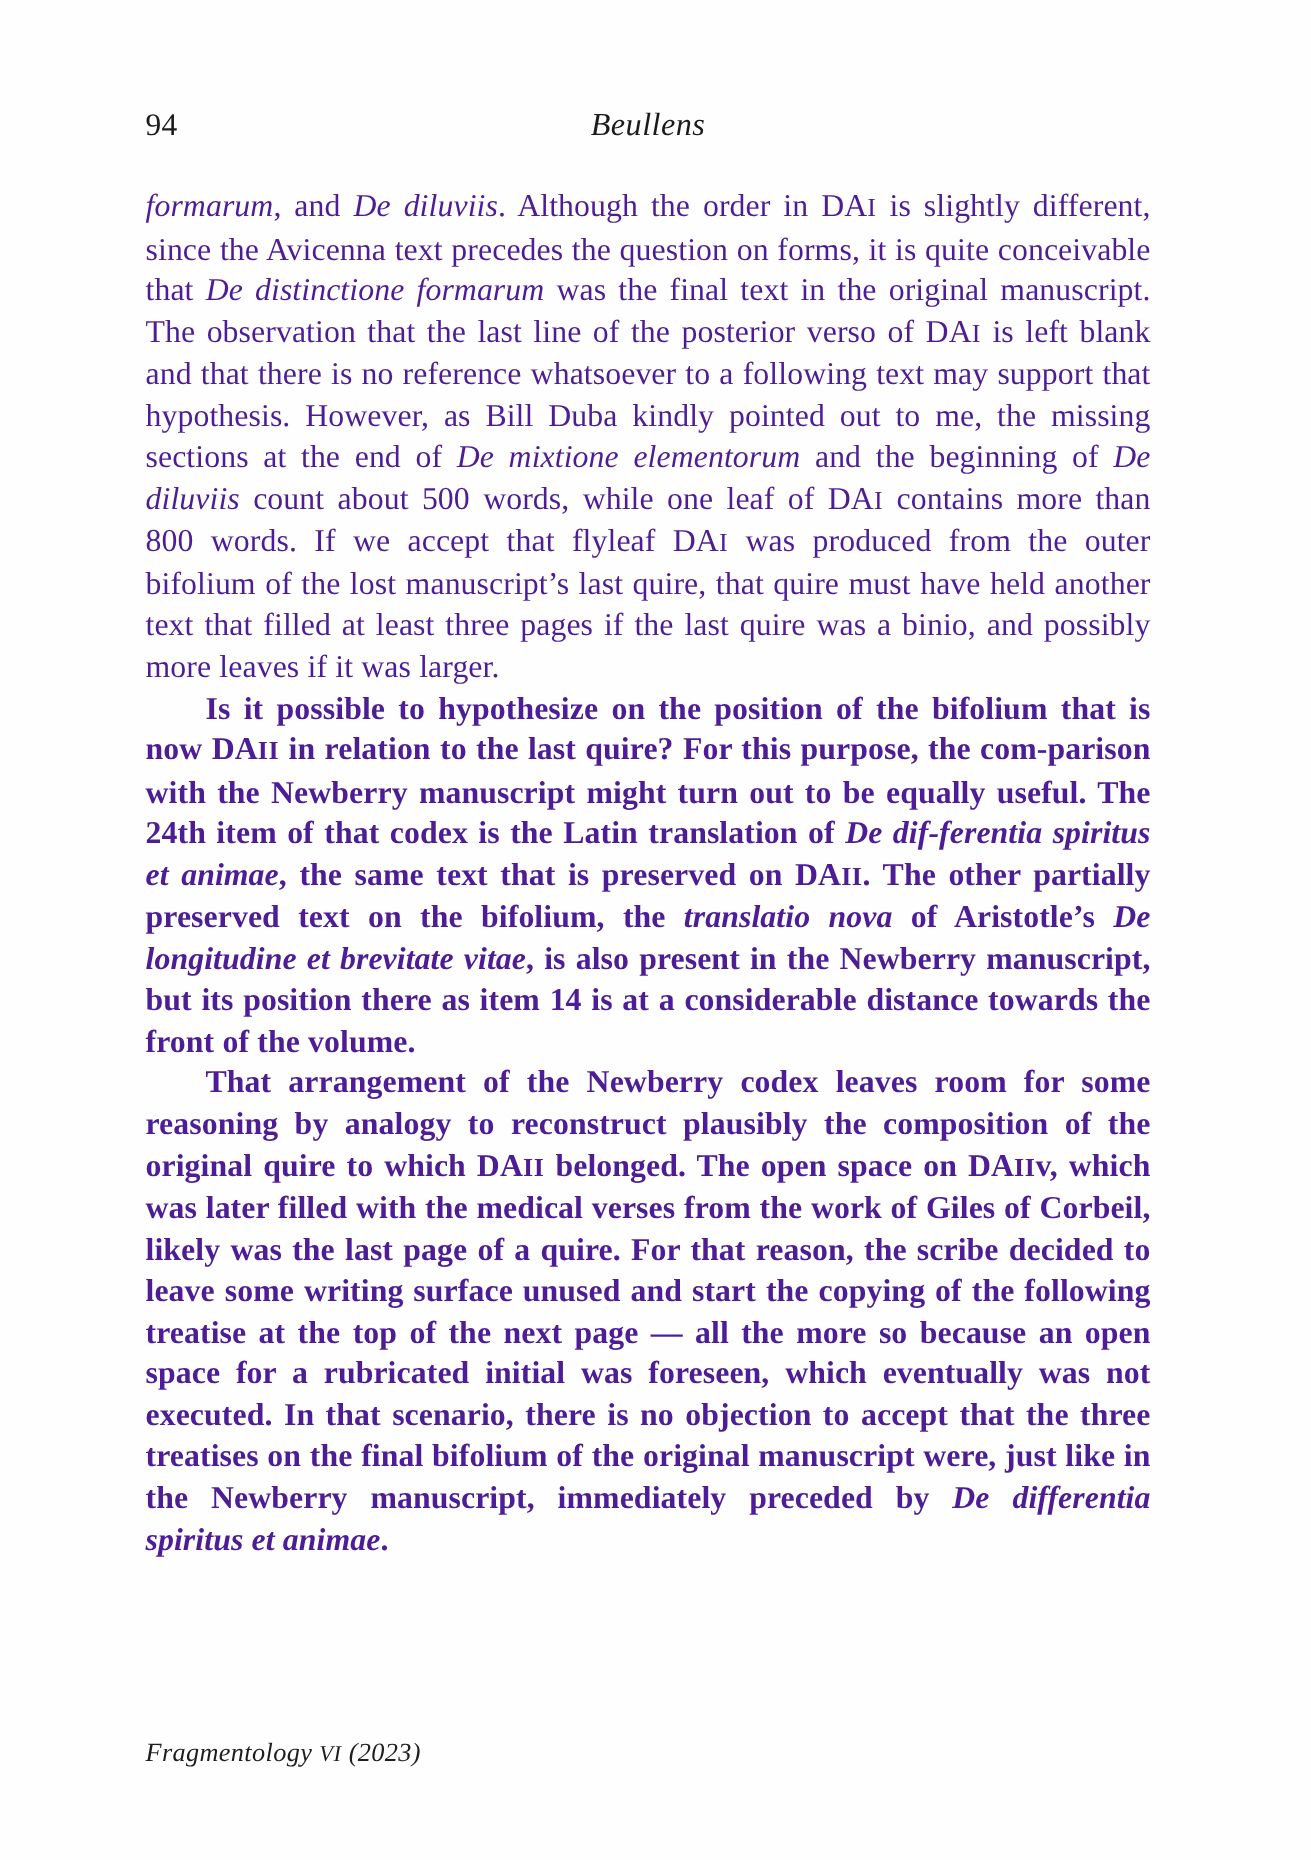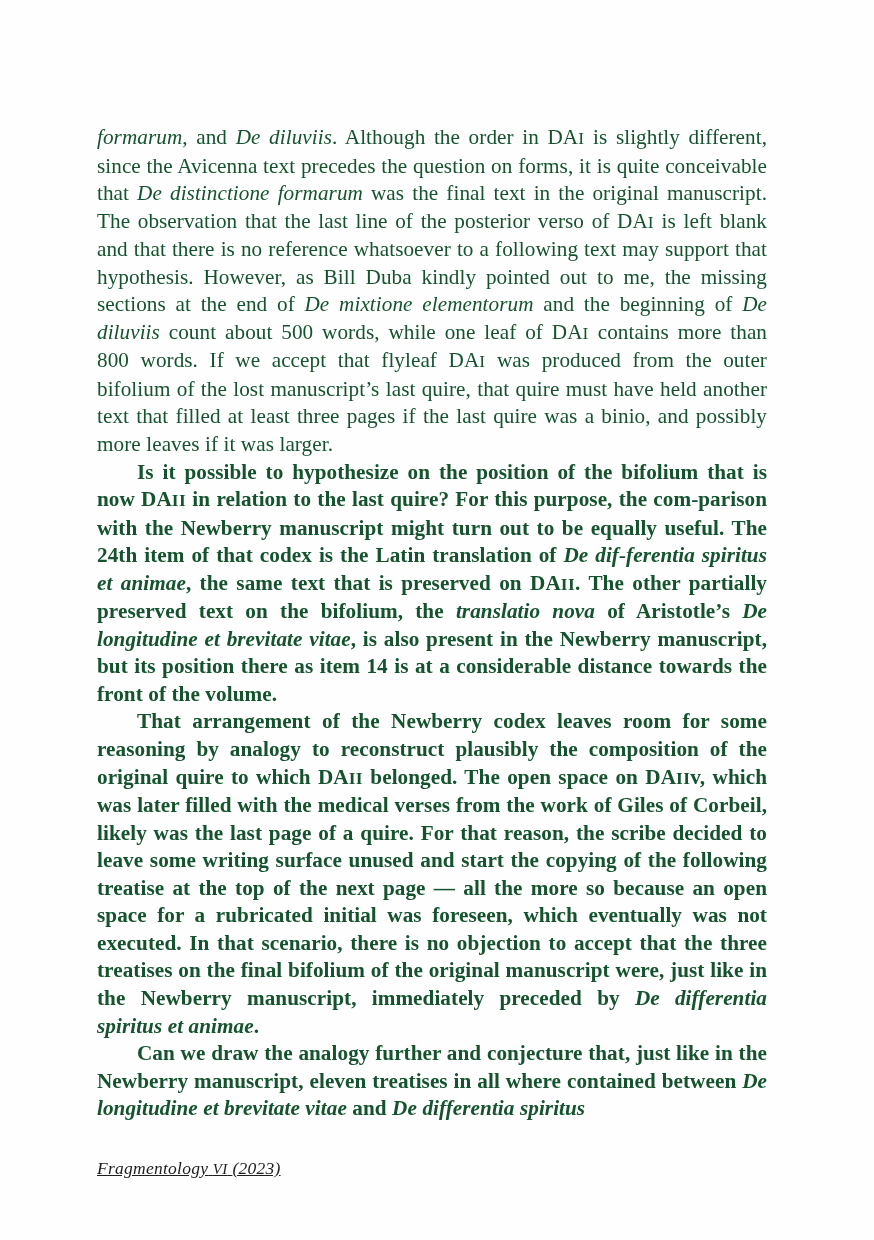--- a/index.html
+++ b/index.html
@@ -56,21 +56,21 @@
     width: 670px;
   }
   .para {
     margin: 0;
     font-size: 21.2px;
     line-height: 27.55px;
     text-align: justify;
     text-justify: inter-word;
     letter-spacing: 0.06px;
     word-spacing: 0.1px;
-    color: #14532d;
+    color: #4c1d95;
     hyphens: manual;
   }
   .para.indent {
     text-indent: 40px;
     font-weight: bold;
   }
   .para i, .para em {
     font-style: italic;
   }
 
@@ -84,39 +84,41 @@
   .footer {
     position: absolute;
     left: 97px;
     top: 1157px;
     width: 670px;
     font-style: italic;
     font-size: 17.5px;
     line-height: 22px;
     letter-spacing: 0.25px;
     color: #1d1d1f;
-    text-decoration: underline;
   }
   .footer .sc {
     font-size: 0.86em;
   }
 </style>
 </head>
 <body>
 
 <div class="page">
 
+  <div class="running-head">
+    <div class="folio">94</div>
+    <div class="head-title">Beullens</div>
+  </div>
 
   <div class="textblock">
 
     <p class="para"><i>formarum</i>, and <i>De diluviis</i>. Although the order in DA<span class="sc">I</span> is slightly different, since the Avicenna text precedes the question on forms, it is quite conceivable that <i>De distinctione formarum</i> was the final text in the original manuscript. The observation that the last line of the posterior verso of DA<span class="sc">I</span> is left blank and that there is no reference whatsoever to a following text may support that hypothesis. However, as Bill Duba kindly pointed out to me, the missing sections at the end of <i>De mixtione elementorum</i> and the beginning of <i>De diluviis</i> count about 500 words, while one leaf of DA<span class="sc">I</span> contains more than 800&nbsp;words. If we accept that flyleaf DA<span class="sc">I</span> was produced from the outer bifolium of the lost manuscript’s last quire, that quire must have held another text that filled at least three pages if the last quire was a binio, and possibly more leaves if it was larger.</p>
 
     <p class="para indent">Is it possible to hypothesize on the position of the bifolium that is now DA<span class="sc">II</span> in relation to the last quire? For this purpose, the com‑parison with the Newberry manuscript might turn out to be equally useful. The 24th item of that codex is the Latin translation of <i>De dif‑ferentia spiritus et animae</i>, the same text that is preserved on DA<span class="sc">II</span>. The other partially preserved text on the bifolium, the <i>translatio nova</i> of Aristotle’s <i>De longitudine et brevitate vitae</i>, is also present in the Newberry manuscript, but its position there as item 14 is at a considerable distance towards the front of the volume.</p>
 
     <p class="para indent">That arrangement of the Newberry codex leaves room for some reasoning by analogy to reconstruct plausibly the composition of the original quire to which DA<span class="sc">II</span> belonged. The open space on DA<span class="sc">II</span>v, which was later filled with the medical verses from the work of Giles of Corbeil, likely was the last page of a quire. For that reason, the scribe decided to leave some writing surface unused and start the copying of the following treatise at the top of the next page — all the more so because an open space for a rubricated initial was foreseen, which eventually was not executed. In that scenario, there is no objection to accept that the three treatises on the final bifolium of the original manuscript were, just like in the Newberry manuscript, immediately preceded by <i>De differentia spiritus et animae</i>.</p>
 
-    <p class="para indent">Can we draw the analogy further and conjecture that, just like in the Newberry manuscript, eleven treatises in all where contained between <i>De longitudine et brevitate vitae</i> and <i>De differentia spiritus</i></p>
 
   </div>
 
   <div class="footer"><span>Fragmentology</span> <span class="sc">VI</span> <span>(2023)</span></div>
 
 </div>
 
 </body></html>

